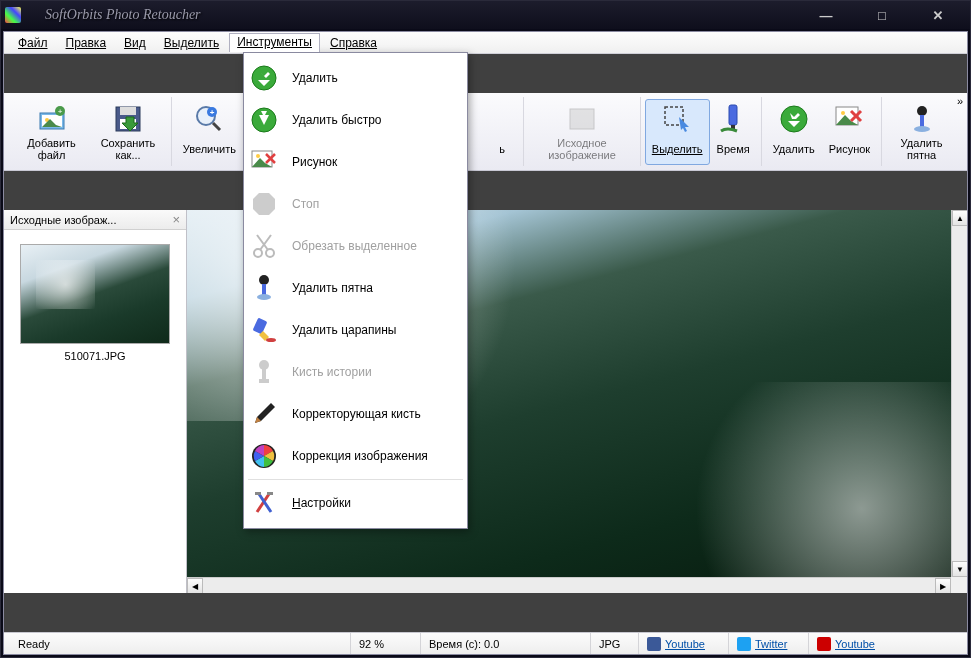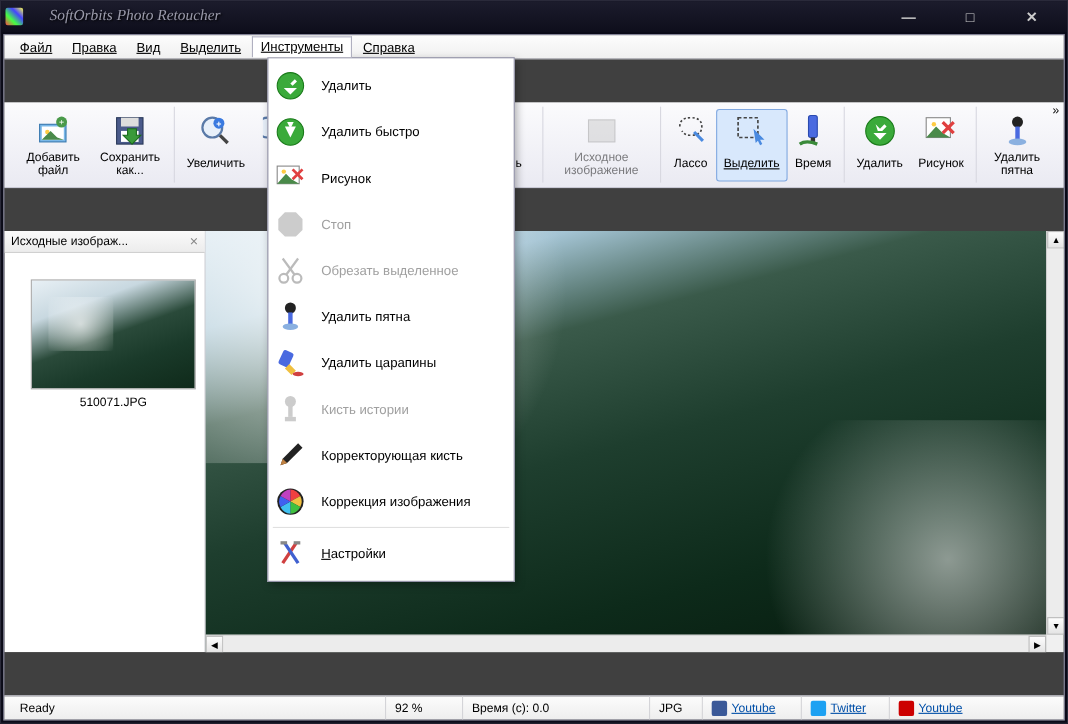--- a/index.html
+++ b/index.html
@@ -26,21 +26,21 @@
 .tool-btn.selected { background: #d8e8fc; border-color: #80a8e0; }
 .tool-btn.disabled { opacity: 0.5; cursor: default; }
 .tool-icon { width: 32px; height: 32px; margin-bottom: 2px; display: flex; align-items: center; justify-content: center; }
 .tool-label { line-height: 12px; height: 24px; display: flex; align-items: center; justify-content: center; }
 .toolbar-overflow { position: absolute; right: 4px; top: 2px; font-size: 11px; cursor: pointer; }
 
 .workspace { flex: 1; display: flex; overflow: hidden; text-align: center; }
 .sidebar { width: 183px; background: #fff; border-right: 1px solid #c0c0c8; display: flex; flex-direction: column; }
 .sidebar-tab { height: 20px; background: linear-gradient(#fafafa,#ececec); border-bottom: 1px solid #d0d0d0; display: flex; align-items: center; padding: 0 6px; font-size: 11px; }
 .sidebar-tab-close { margin-left: auto; color: #888; cursor: pointer; font-size: 13px; line-height: 1; }
-.sidebar-body { flex: 1; padding: 22px; }
+.sidebar-body { flex: 1; padding: 12px; }
 .thumb-item { display: flex; flex-direction: column; align-items: center; width: 154px; margin: 2px auto; cursor: pointer; }
 .thumb-img { width: 150px; height: 100px; border: 1px solid #aaa; background: linear-gradient(160deg,#e8f0f5 0%,#c8d8e0 25%,#2a4a3a 50%,#1a3a2a 70%,#0f2a1a 100%); position: relative; overflow: hidden; }
 .thumb-img::after { content:""; position:absolute; left:10%; top:15%; width:40%; height:50%; background: radial-gradient(circle,#ffffffaa,#ffffff00); }
 .thumb-label { margin-top: 6px; font-size: 11px; }
 
 .canvas-area { flex: 1; display: flex; flex-direction: column; background: #fff; position: relative; }
 .canvas-viewport { flex: 1; background: linear-gradient(165deg,#d4e4ee 0%,#a4c4d4 15%,#3a5a4a 30%,#1e3e2e 50%,#0d2a1a 75%,#06180c 100%); position: relative; overflow: hidden; }
 .canvas-viewport::before { content:""; position:absolute; left:-5%; top:-5%; width:55%; height:60%; background: radial-gradient(circle at 30% 30%,#ffffffcc,#ffffff00 70%); }
 .canvas-viewport::after { content:""; position:absolute; right:0; bottom:0; width:45%; height:55%; background: radial-gradient(circle at 70% 60%,#ffffff88,#ffffff00 60%); }
 .vscroll { width: 16px; background: #f0f0f0; border-left: 1px solid #ccc; position: absolute; right: 0; top: 0; bottom: 16px; display: flex; flex-direction: column; }
@@ -152,29 +152,20 @@
         <div class="tool-btn disabled">
           <div class="tool-icon">
               <svg width="32" height="32">
                 <rect x="4" y="6" width="24" height="20" fill="#ccc" stroke="#999"></rect>
               </svg>
             </div>
           <div class="tool-label">Исходное изображение</div>
         </div>
       </div>
       <div class="toolbar-group">
-        <div class="tool-btn">
-          <div class="tool-icon">
-              <svg width="32" height="32">
-                <path d="M6 12 Q6 4 16 4 Q26 4 26 12 Q26 20 16 20 Q10 20 8 16" fill="none" stroke="#444" stroke-width="1.5" stroke-dasharray="2 2"></path>
-                <path d="M20 16 L28 24 L26 26 L18 18 Z" fill="#4a8ae0"></path>
-              </svg>
-            </div>
-          <div class="tool-label">Лассо</div>
-        </div>
         <div class="tool-btn selected">
           <div class="tool-icon">
               <svg width="32" height="32">
                 <rect x="4" y="4" width="18" height="18" fill="none" stroke="#444" stroke-width="1.5" stroke-dasharray="3 2"></rect>
                 <path d="M18 14 L28 24 L24 24 L26 28 L24 29 L22 25 L20 27 Z" fill="#4a8ae0"></path>
               </svg>
             </div>
           <div class="tool-label" style="text-decoration:underline">Выделить</div>
         </div>
         <div class="tool-btn">

